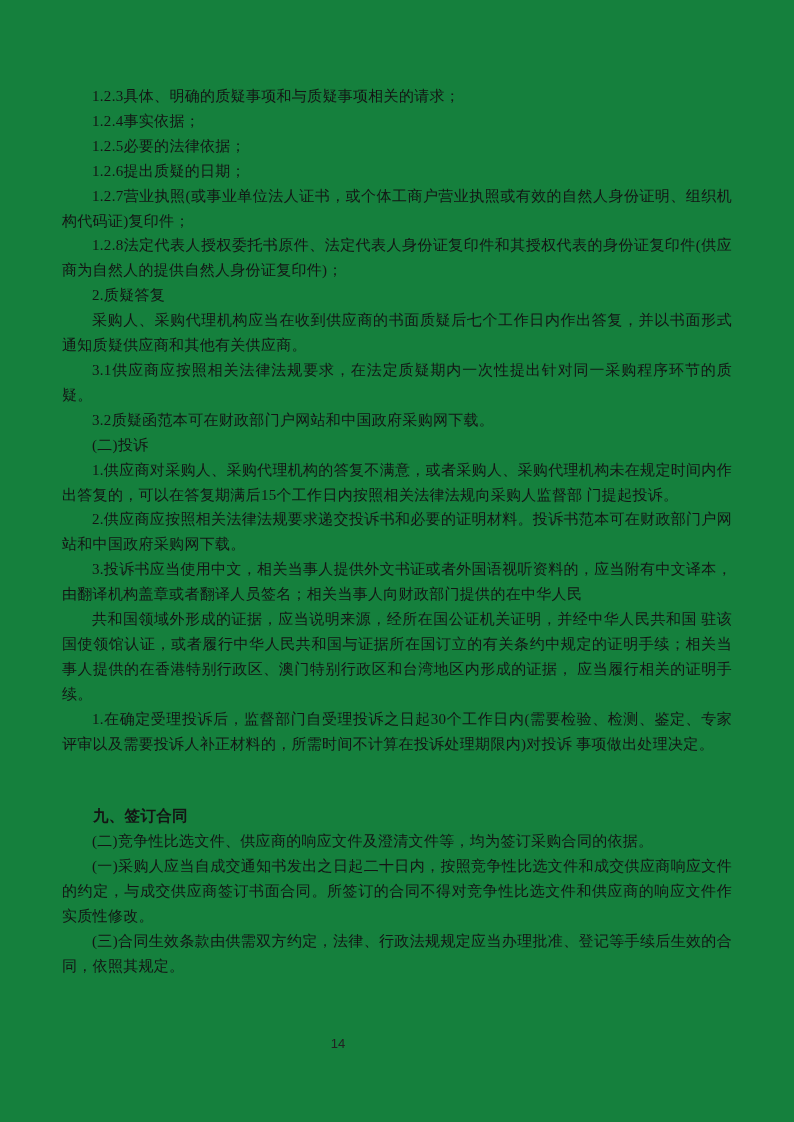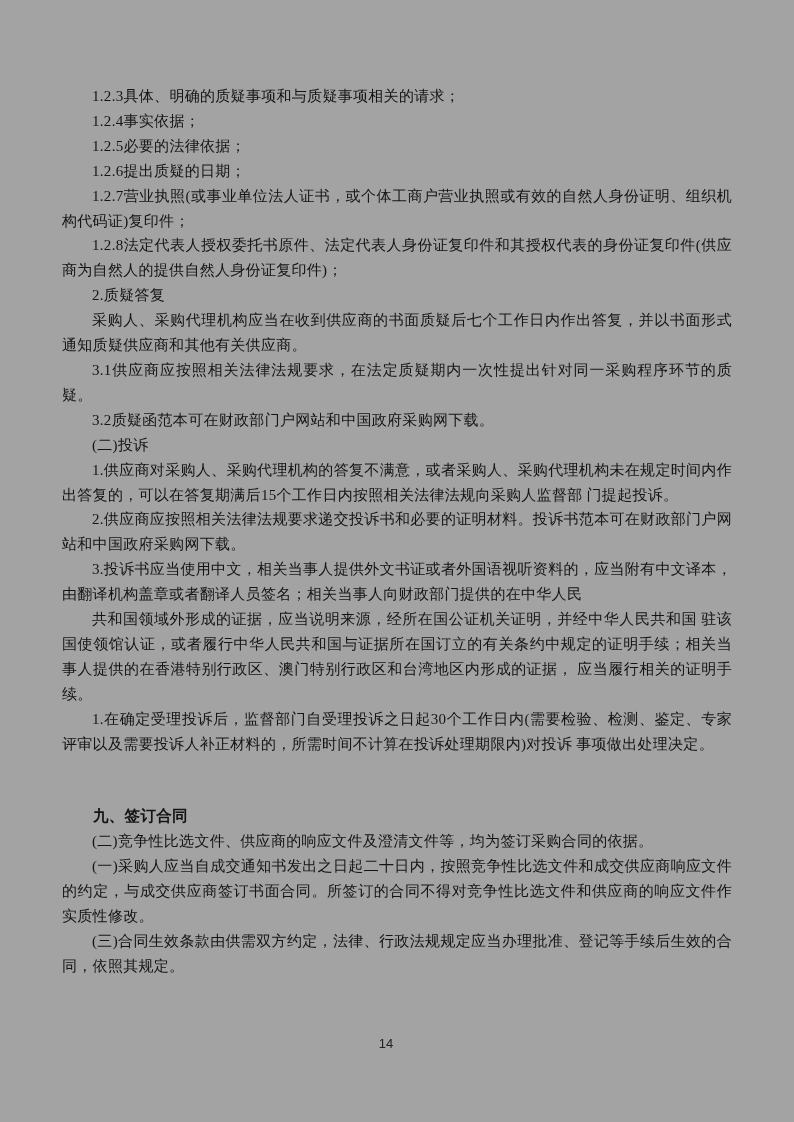--- a/index.html
+++ b/index.html
@@ -4,21 +4,21 @@
 <style>
   html, body {
     margin: 0;
     padding: 0;
     background: #ffffff;
   }
   .page {
     position: relative;
     width: 794px;
     height: 1122px;
-    background: #a3a3a3;
+    background: #15803d;
     overflow: hidden;
     font-family: "Liberation Serif", "DejaVu Serif", serif;
     color: #141414;
   }
   .page-content {
     position: absolute;
     left: 62px;
     top: 84px;
     width: 670px;
   }
@@ -40,21 +40,20 @@
   }
   .footer {
     position: absolute;
     left: 0;
     top: 1036px;
     width: 676px;
     text-align: center;
     font-family: "Liberation Sans", "DejaVu Sans", sans-serif;
     font-size: 13px;
     color: #222222;
-    padding-left: 48px;
   }
 </style>
 </head>
 <body>
 
 <div class="page">
   <div class="page-content">
     <p class="para">1.2.3具体、明确的质疑事项和与质疑事项相关的请求；</p>
     <p class="para">1.2.4事实依据；</p>
     <p class="para">1.2.5必要的法律依据；</p>

